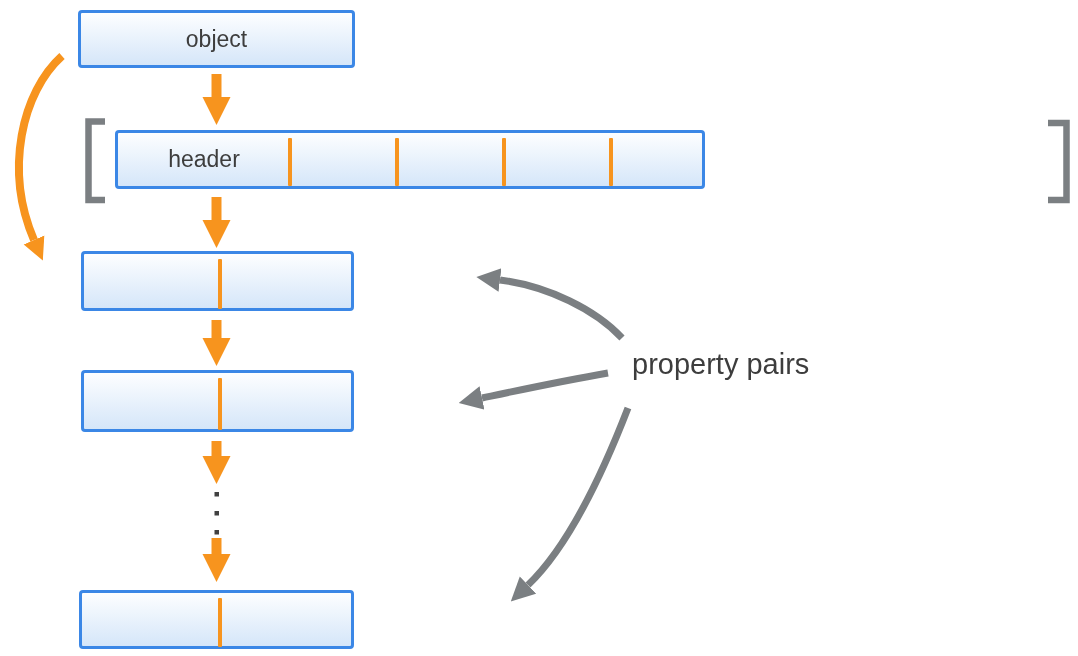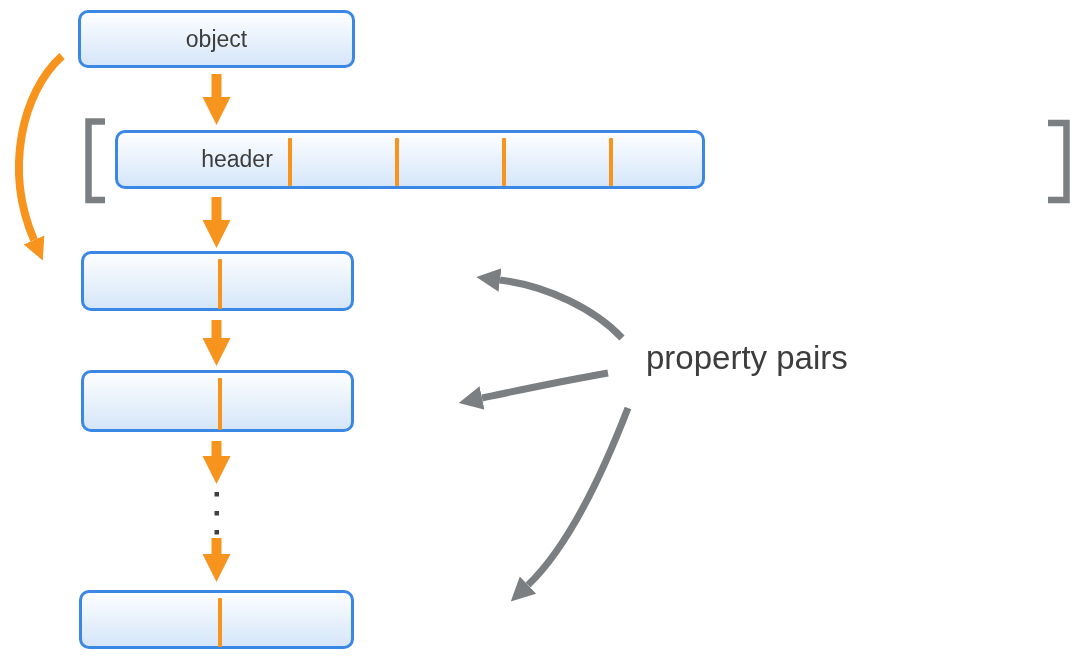--- a/index.html
+++ b/index.html
@@ -14,37 +14,37 @@
   html,body{margin:0;padding:0;background:#ffffff;}
   body{font-family:"Liberation Sans","DejaVu Sans",sans-serif;color:var(--text);}
   .canvas{
     position:relative;width:1078px;height:656px;background:#ffffff;overflow:hidden;
   }
   .overlay{position:absolute;left:0;top:0;width:1078px;height:656px;pointer-events:none;}
   .box{
     position:absolute;
     border:3px solid var(--box-border);
     background:linear-gradient(to bottom,var(--box-fill-top),var(--box-fill-bottom));
-    border-radius:10px;
+    border-radius:4px;
     box-sizing:border-box;
   }
   .box-label{
     position:absolute;left:0;top:0;width:100%;height:100%;
     display:flex;align-items:center;justify-content:center;
     font-size:23px;color:var(--text);
   }
-  .header-label{width:172px;padding-left:33px;}
+  .header-label{width:172px;}
   .tick{
     position:absolute;width:4px;background:var(--orange);border-radius:1px;
   }
   .fig-label{
     position:absolute;color:var(--text);white-space:nowrap;
   }
   .label-hashmap{left:727px;top:141px;font-size:35px;}
-  .label-pairs{left:632px;top:339px;font-size:33px;margin-left:14px;}
+  .label-pairs{left:632px;top:348px;font-size:29px;}
   .stroke-orange{stroke:var(--orange);fill:none;}
   .stroke-gray{stroke:var(--gray);fill:none;}
   .head-orange{fill:var(--orange);}
   .head-gray{fill:var(--gray);}
   .bracket{stroke:var(--gray);fill:none;}
   .dot{fill:var(--dot);}
 </style>
 </head>
 <body>
 

